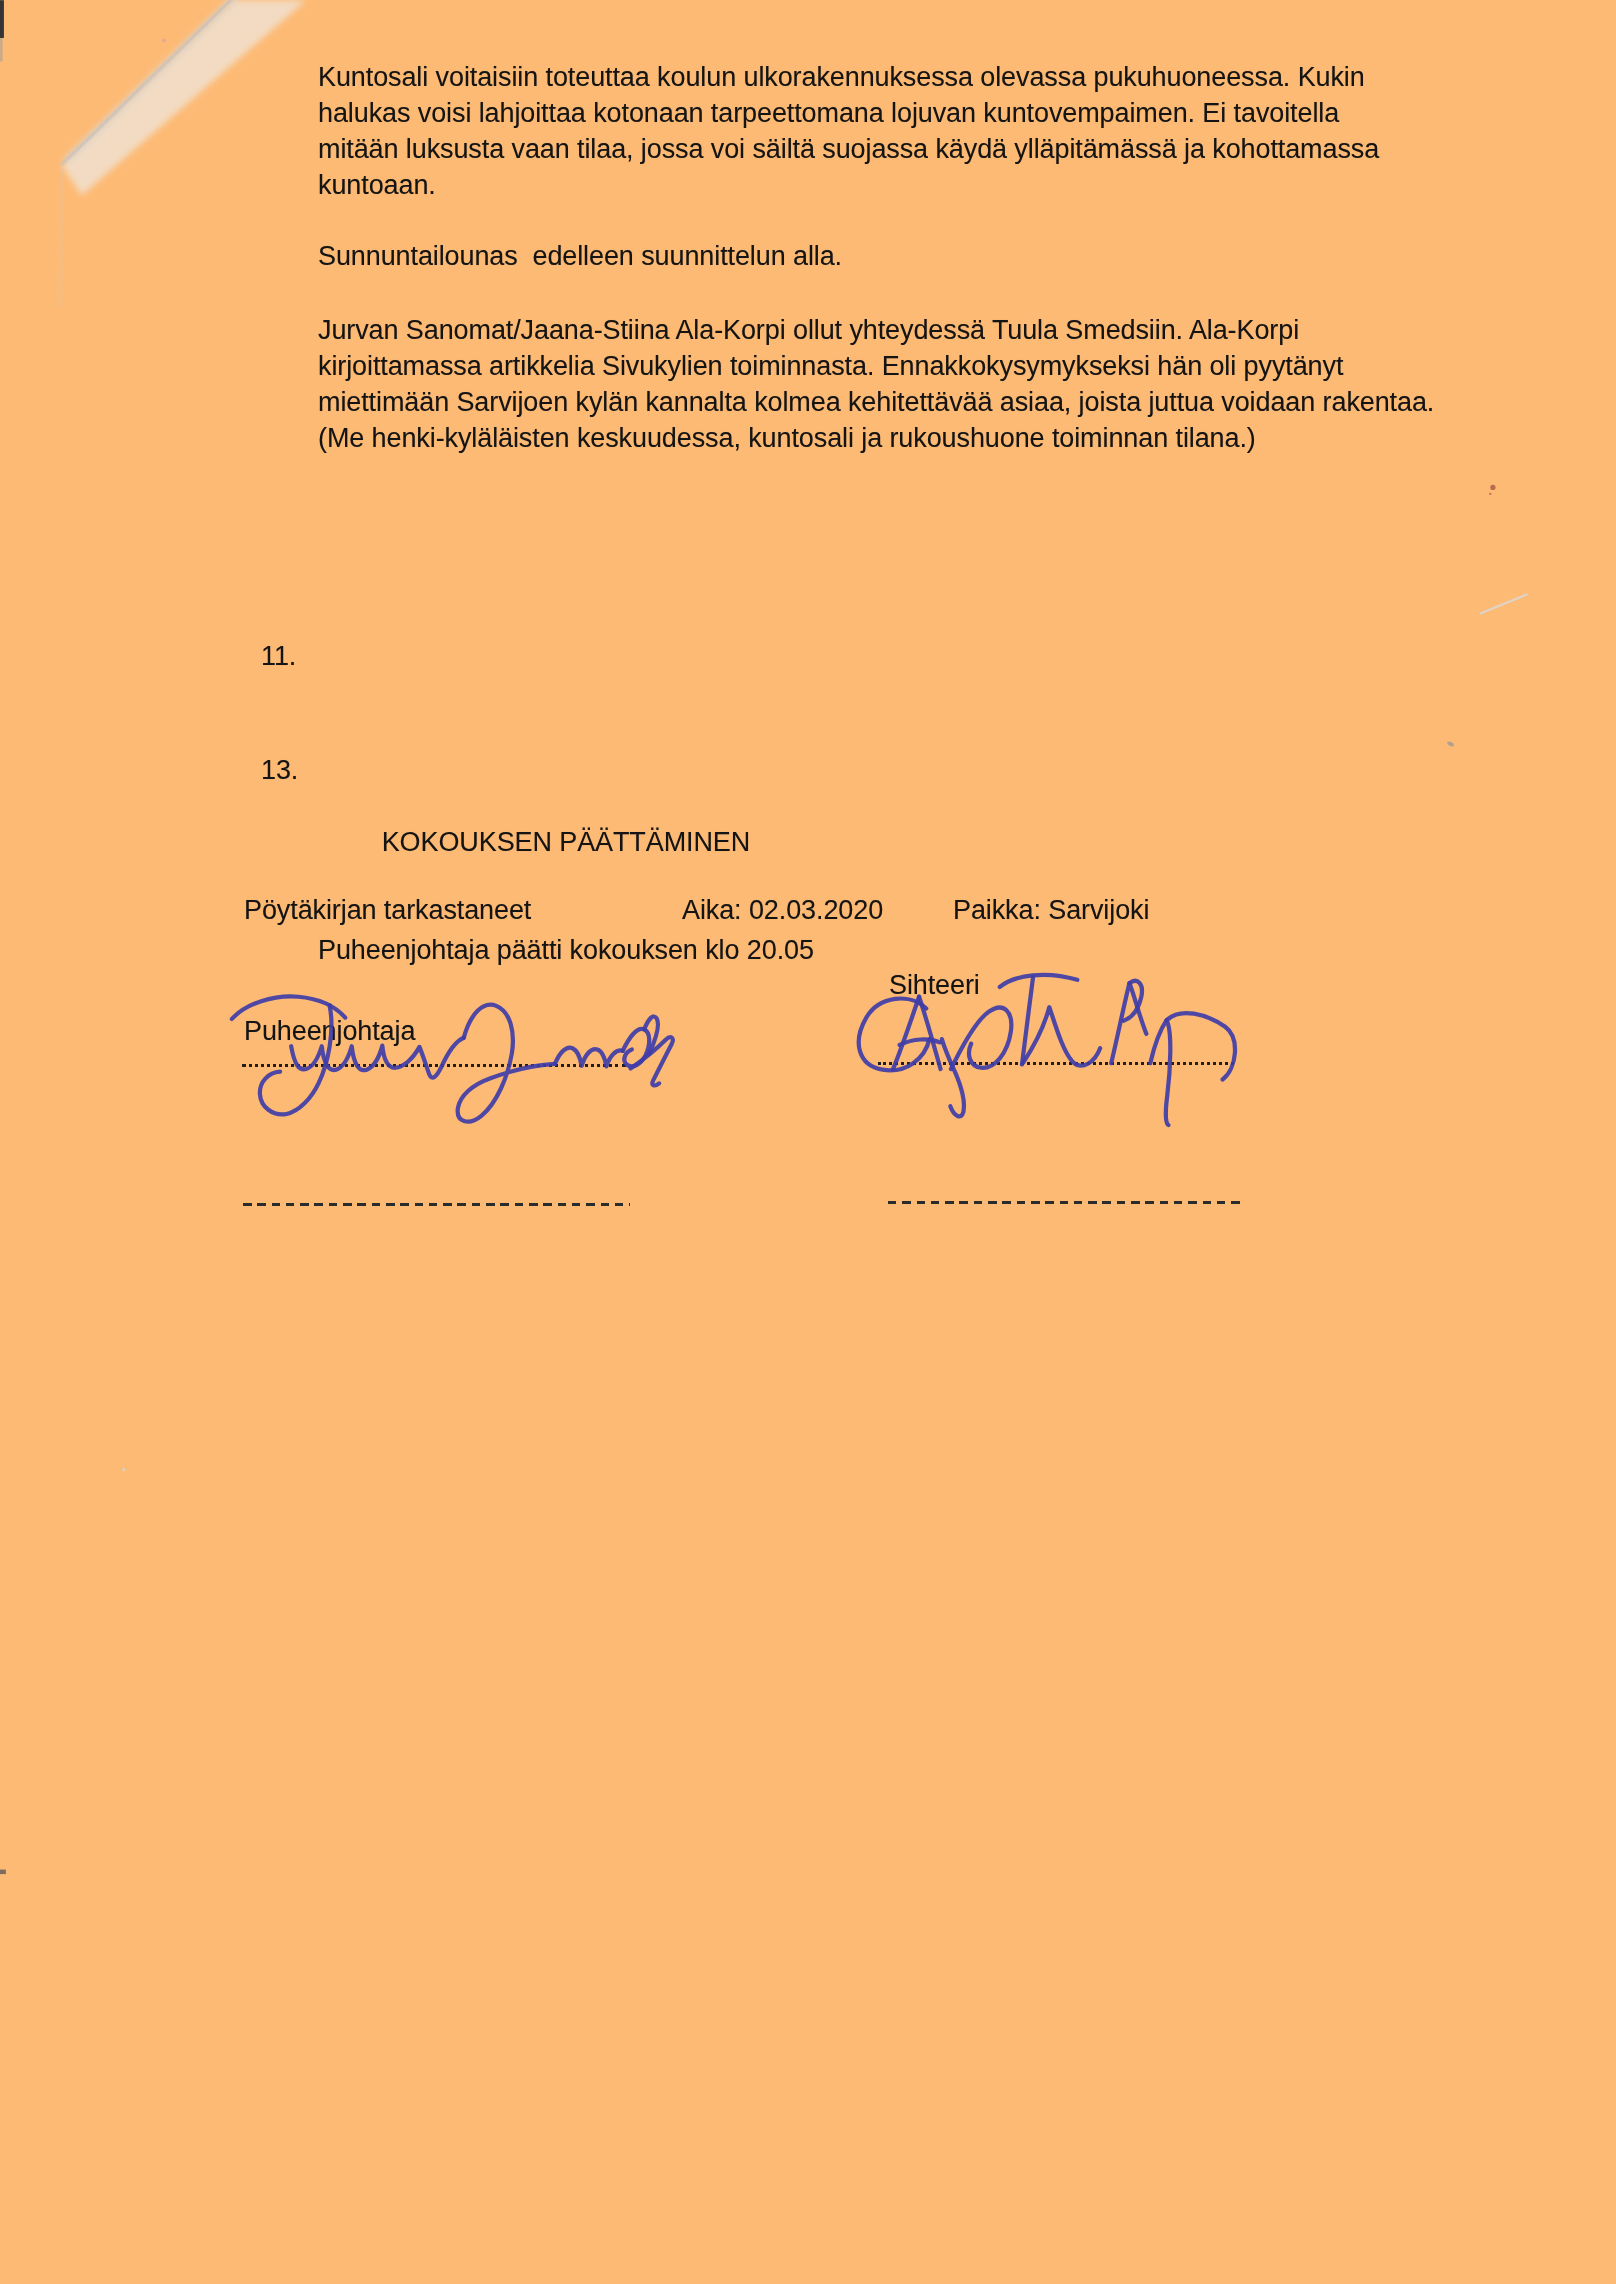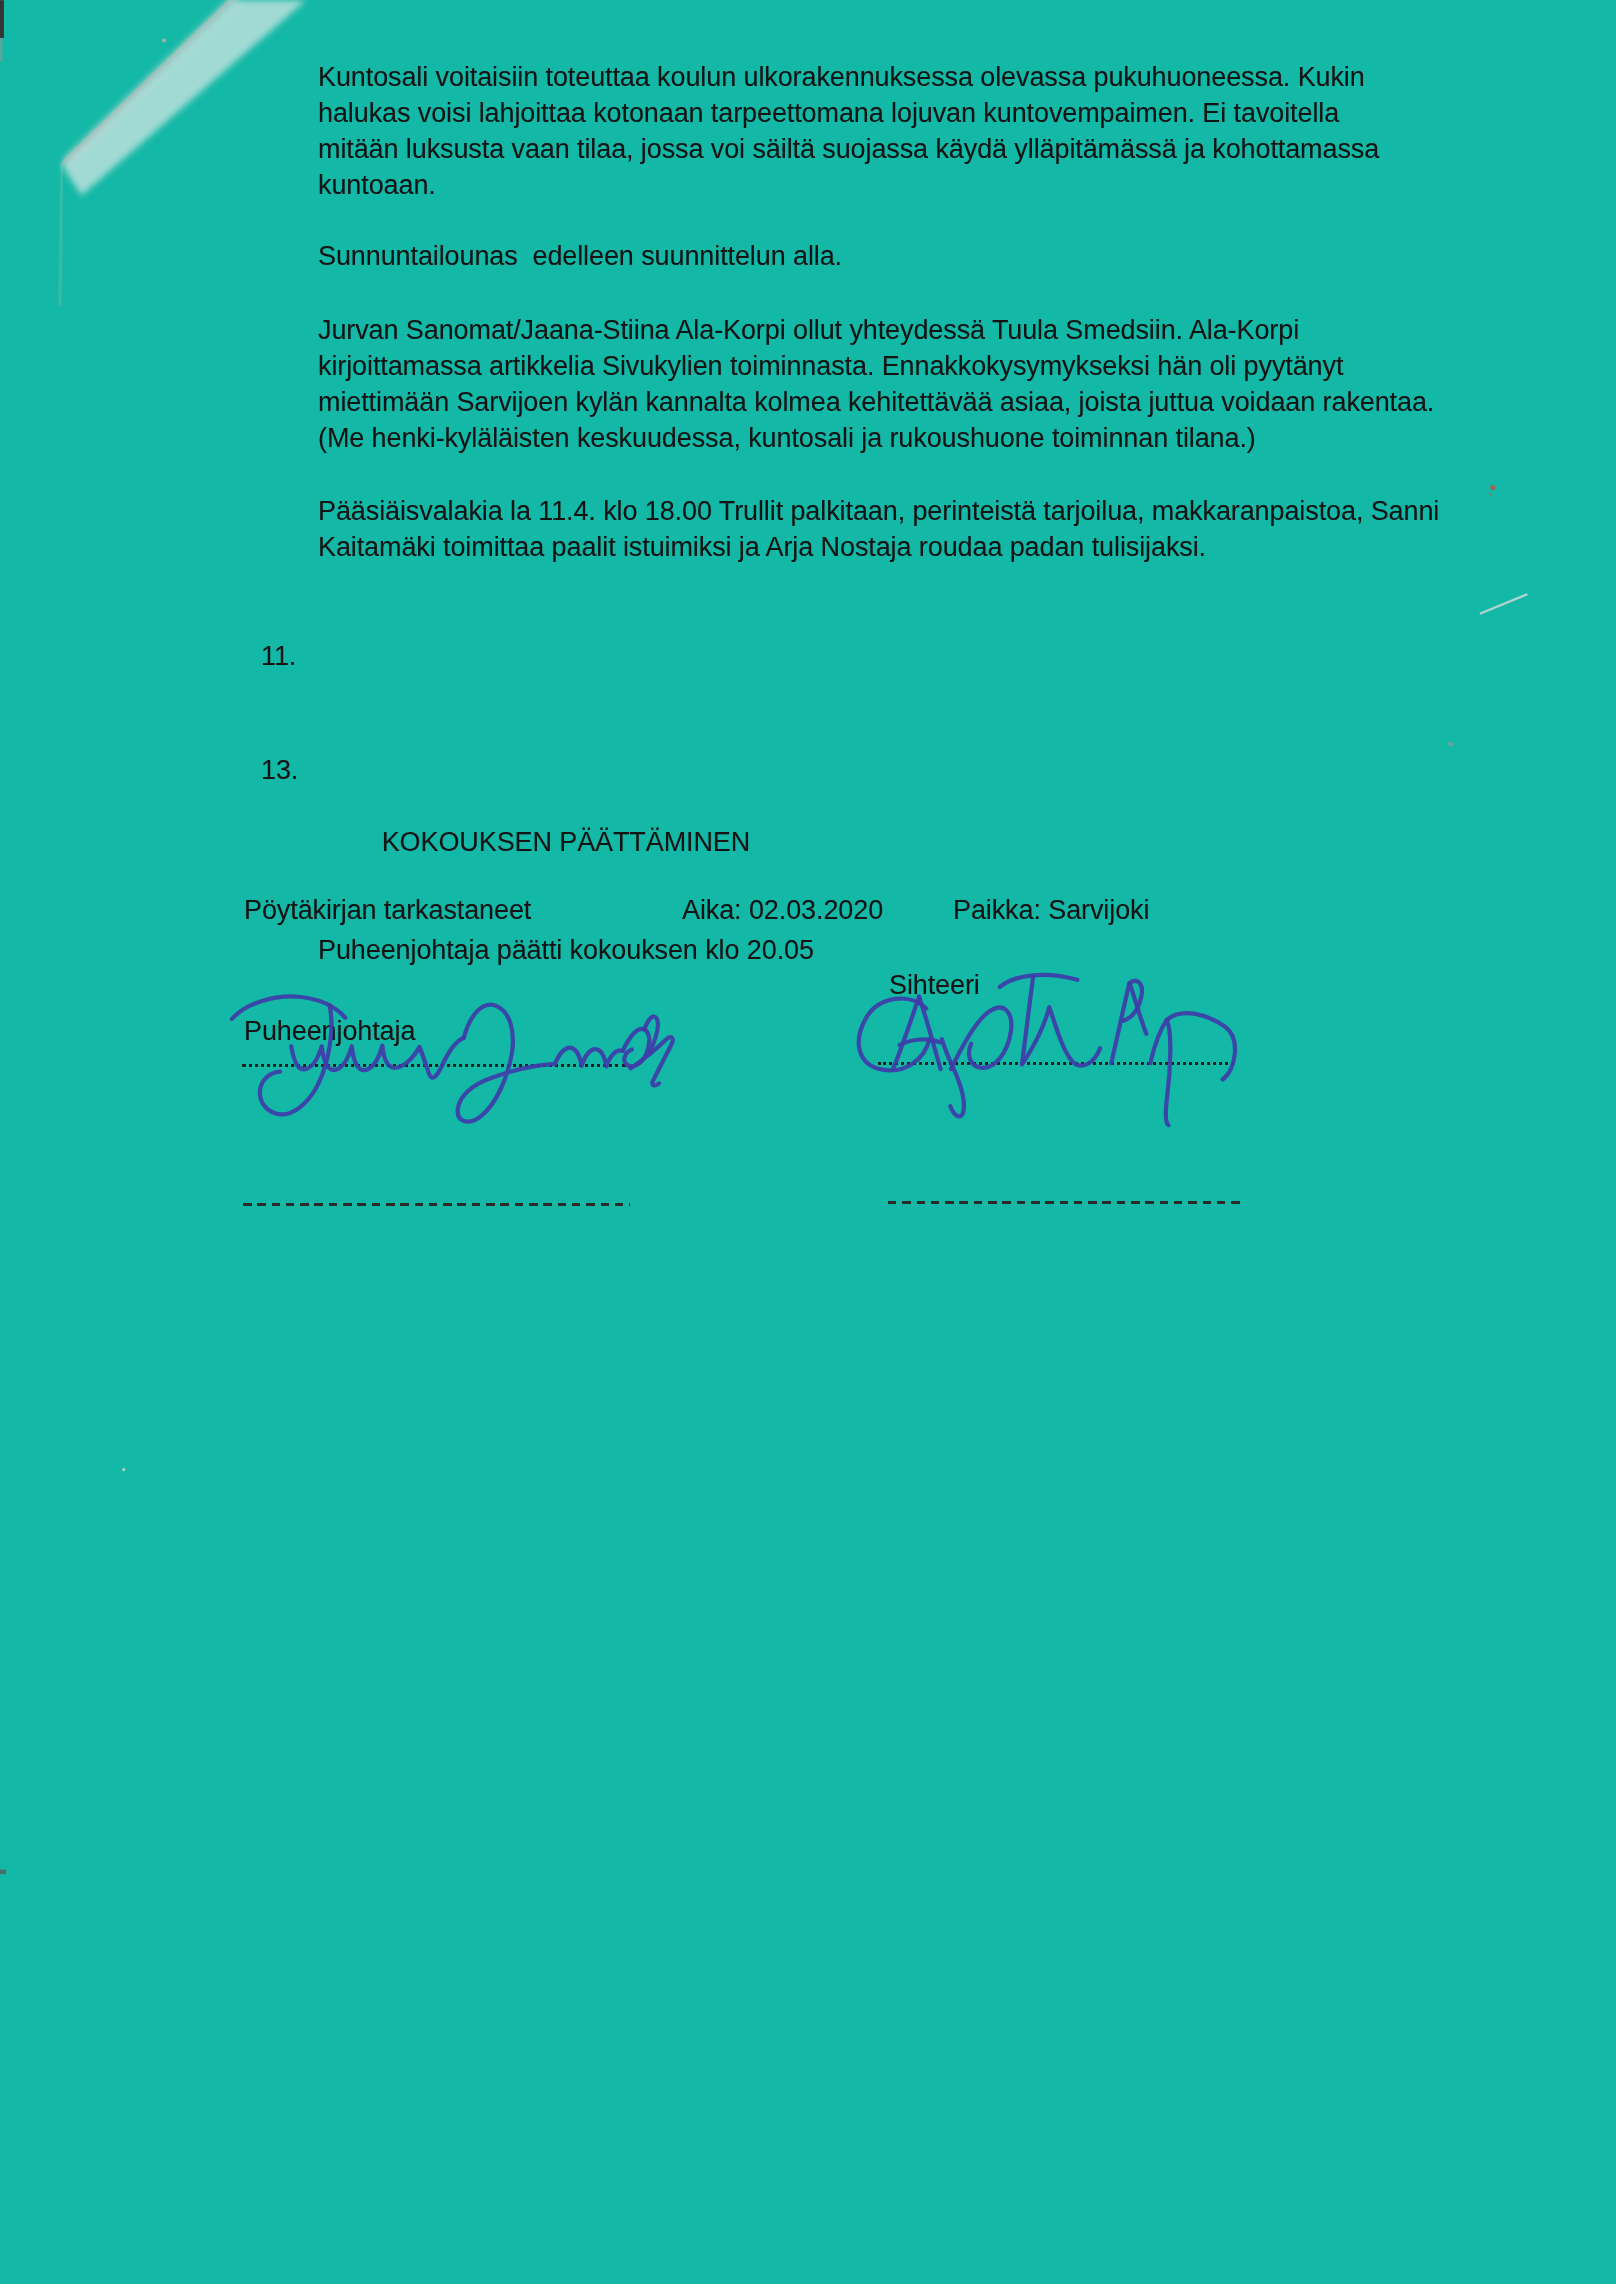--- a/index.html
+++ b/index.html
@@ -1,20 +1,20 @@
 <!DOCTYPE html>
 <html style="font-size:10.4px"><head>
 <meta charset="utf-8">
 <style>
   html,body{margin:0;padding:0;background:#ffffff;}
   .page{
     position:relative;
     width:1616px;
     height:2284px;
-    background:#14b8a6;
+    background:#fdba74;
     overflow:hidden;
     font-family:"Liberation Sans", sans-serif;
     color:#141414;
   }
   .txt{
     position:absolute;
     font-size:27px;
     line-height:36px;
     letter-spacing:-0.1px;
     white-space:pre-wrap;
@@ -73,22 +73,20 @@
 
   <div class="txt" style="left: 318px; top: 59px; color: rgb(20, 20, 20);">Kuntosali voitaisiin toteuttaa koulun ulkorakennuksessa olevassa pukuhuoneessa. Kukin
 halukas voisi lahjoittaa kotonaan tarpeettomana lojuvan kuntovempaimen. Ei tavoitella
 mitään luksusta vaan tilaa, jossa voi säiltä suojassa käydä ylläpitämässä ja kohottamassa
 kuntoaan.</div>
   <div class="txt" style="left: 318px; top: 312px; color: rgb(20, 20, 20);">Jurvan Sanomat/Jaana-Stiina Ala-Korpi ollut yhteydessä Tuula Smedsiin. Ala-Korpi
 kirjoittamassa artikkelia Sivukylien toiminnasta. Ennakkokysymykseksi hän oli pyytänyt
 miettimään Sarvijoen kylän kannalta kolmea kehitettävää asiaa, joista juttua voidaan rakentaa.
 (Me henki-kyläläisten keskuudessa, kuntosali ja rukoushuone toiminnan tilana.)</div>
   <div class="txt" style="left: 318px; top: 238px; color: rgb(20, 20, 20);">Sunnuntailounas  edelleen suunnittelun alla.</div>
-  <div class="txt" style="left: 318px; top: 493px; color: rgb(20, 20, 20);">Pääsiäisvalakia la 11.4. klo 18.00 Trullit palkitaan, perinteistä tarjoilua, makkaranpaistoa, Sanni
-Kaitamäki toimittaa paalit istuimiksi ja Arja Nostaja roudaa padan tulisijaksi.</div>
 
   <div>
     <span class="txt num" style="top: 638px; color: rgb(20, 20, 20);">11.</span>
     <div class="txt indent" style="top: 638px; color: rgb(20, 20, 20);">
     </div>
   </div>
 
   <div>
     <span class="txt num" style="top: 752px; color: rgb(20, 20, 20);">13.</span>
     <div class="txt indent" style="top: 752px; color: rgb(20, 20, 20); text-align: center;">

